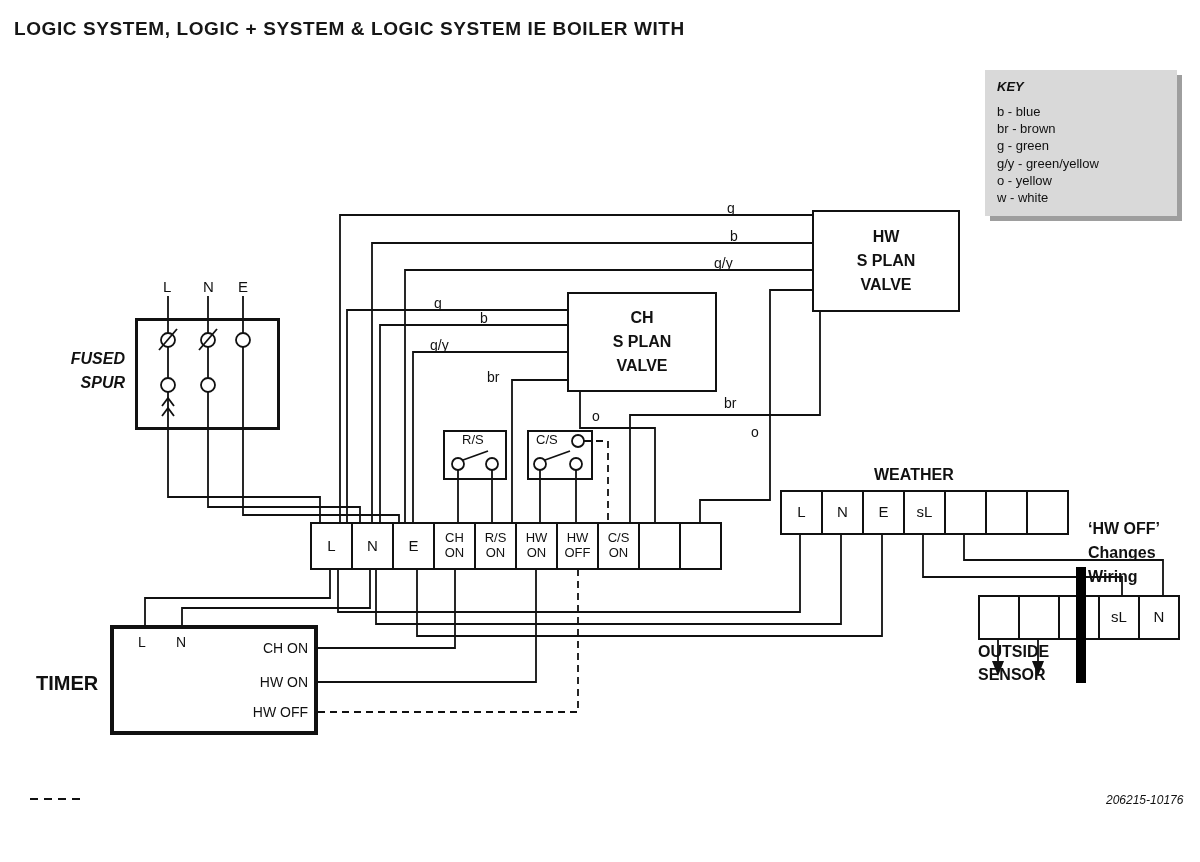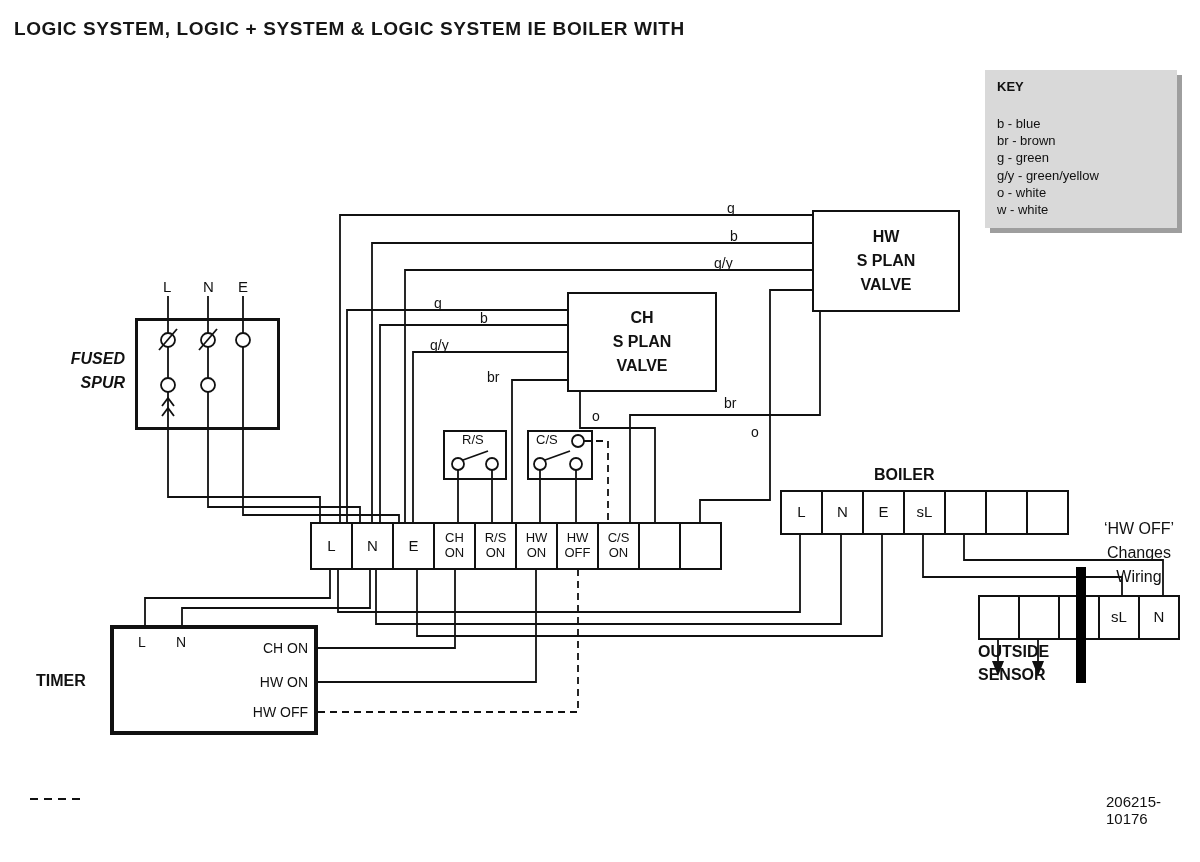--- a/index.html
+++ b/index.html
@@ -4,49 +4,49 @@
 <style>
   html,body{margin:0;padding:0;background:#fff;}
   .page{position:relative;width:1200px;height:862px;background:#fff;overflow:hidden;
         font-family:"Liberation Sans",sans-serif;color:#111;}
   svg.wires{position:absolute;left:0;top:0;z-index:1;}
   .title{position:absolute;left:14px;font-size:19px;font-weight:700;letter-spacing:.6px;color:#161616;z-index:2;text-align:center;}
   .t1{top:18px;} .t2{top:62px;}
   .key-box{position:absolute;left:985px;top:70px;width:192px;box-sizing:border-box;
            background:#d9d9d9;box-shadow:5px 5px 0 #9e9e9e;padding:8px 12px 10px 12px;
            font-size:13px;line-height:1.32;z-index:2;}
-  .key-heading{font-weight:700;margin-bottom:20px;}
+  .key-heading{font-weight:700;margin-bottom:8px;font-style:italic;}
   .outline-box{position:absolute;border:2px solid #111;box-sizing:border-box;z-index:2;background:transparent;}
   .valve-box{position:absolute;border:2px solid #111;box-sizing:border-box;background:#fff;z-index:2;
              display:flex;flex-direction:column;justify-content:center;align-items:center;
              font-weight:700;font-size:16px;line-height:1.5;}
   .fused-spur-box{position:absolute;left:135px;top:318px;width:145px;height:112px;border:3px solid #111;
                   box-sizing:border-box;z-index:2;}
   .side-label{position:absolute;font-weight:700;font-size:16px;line-height:1.5;z-index:2;font-style:italic;}
   .term-letter{position:absolute;font-size:15px;z-index:2;}
   .cell{position:absolute;border:2px solid #111;box-sizing:border-box;background:#fff;z-index:2;
         display:flex;flex-direction:column;justify-content:center;align-items:center;
         font-size:13px;line-height:1.12;}
   .cell.single{font-size:15px;}
   .mcell{top:522px;width:43px;height:48px;}
   .bcell{top:490px;width:43px;height:45px;}
   .wcell{top:595px;width:42px;height:45px;}
   .sw-label{position:absolute;font-size:13px;z-index:3;}
   .wire-label{position:absolute;font-size:14px;z-index:3;background:transparent;}
   .boiler-title{position:absolute;left:874px;top:466px;font-weight:700;font-size:16px;z-index:2;}
-  .wc-title{position:absolute;left:1088px;top:517px;width:102px;text-align:center;
-            font-weight:400;font-size:16px;line-height:1.5;z-index:2;}
+  .wc-title{position:absolute;left:1088px;top:517px;width:102px;text-align:left;
+            font-weight:700;font-size:16px;line-height:1.5;z-index:2;}
   .sensor-label{position:absolute;left:978px;top:640px;font-weight:700;font-size:16px;line-height:1.45;z-index:2;}
   .timer-box{position:absolute;left:110px;top:625px;width:208px;height:110px;border:4px solid #111;
              box-sizing:border-box;background:#fff;z-index:2;}
-  .timer-label{position:absolute;left:36px;top:672px;font-weight:700;font-size:16px;z-index:2;}
+  .timer-label{position:absolute;left:36px;top:672px;font-weight:700;font-size:20px;z-index:2;}
   .timer-term{position:absolute;font-size:14px;z-index:3;}
   .bar{position:absolute;left:1076px;top:567px;width:10px;height:116px;background:#000;z-index:4;}
   .note-text{position:absolute;left:94px;top:789px;font-size:15px;z-index:2;}
-  .doc-number{position:absolute;left:1106px;top:793px;font-size:15px;z-index:2;}
+  .doc-number{position:absolute;left:1106px;top:793px;font-size:12px;z-index:2;font-style:italic;}
 </style>
 </head>
 <body>
 
 <div class="page">
 
   <svg class="wires" width="1200" height="862" viewBox="0 0 1200 862">
     <g stroke="#111" stroke-width="1.8" fill="none">
 
       <polyline points="340,522 340,215 812,215"></polyline>
@@ -121,21 +121,21 @@
   </svg>
 
   <div class="title t1">LOGIC SYSTEM, LOGIC + SYSTEM &amp; LOGIC SYSTEM IE BOILER WITH</div>
 
   <div class="key-box">
     <div class="key-heading">KEY</div>
     <div class="key-entry">b - blue</div>
     <div class="key-entry">br - brown</div>
     <div class="key-entry">g - green</div>
     <div class="key-entry">g/y - green/yellow</div>
-    <div class="key-entry">o - white</div>
+    <div class="key-entry">o - yellow</div>
     <div class="key-entry">w - white</div>
   </div>
 
   <div class="valve-box" style="left:812px;top:210px;width:148px;height:102px;">
     <div>HW</div>
     <div>S PLAN</div>
     <div>VALVE</div>
   </div>
 
   <div class="valve-box" style="left:567px;top:292px;width:150px;height:100px;">
@@ -187,21 +187,21 @@
       <span>C/S</span>
       <span>ON</span>
     </div>
   <div class="cell mcell" style="left:638px;">
       <span></span>
     </div>
   <div class="cell mcell" style="left:679px;">
       <span></span>
     </div>
 
-  <div class="boiler-title">BOILER</div>
+  <div class="boiler-title">WEATHER</div>
   <div class="cell bcell single" style="left:780px;">
       <span>L</span>
     </div>
   <div class="cell bcell single" style="left:821px;">
       <span>N</span>
     </div>
   <div class="cell bcell single" style="left:862px;">
       <span>E</span>
     </div>
   <div class="cell bcell single" style="left:903px;">

